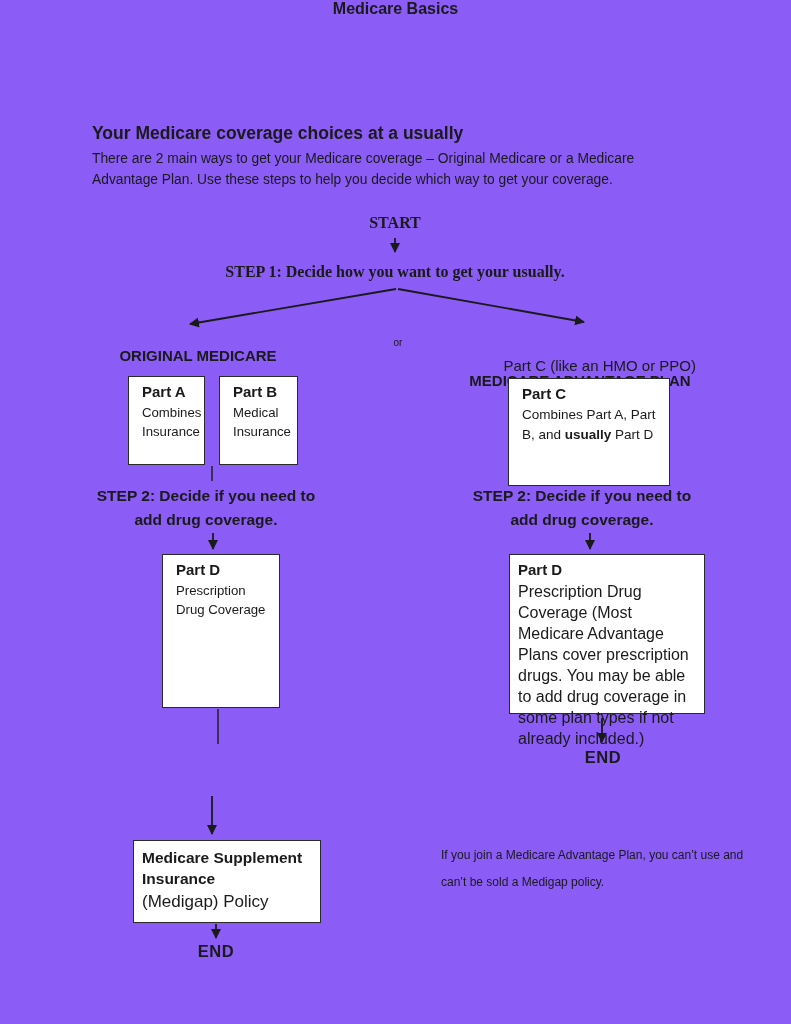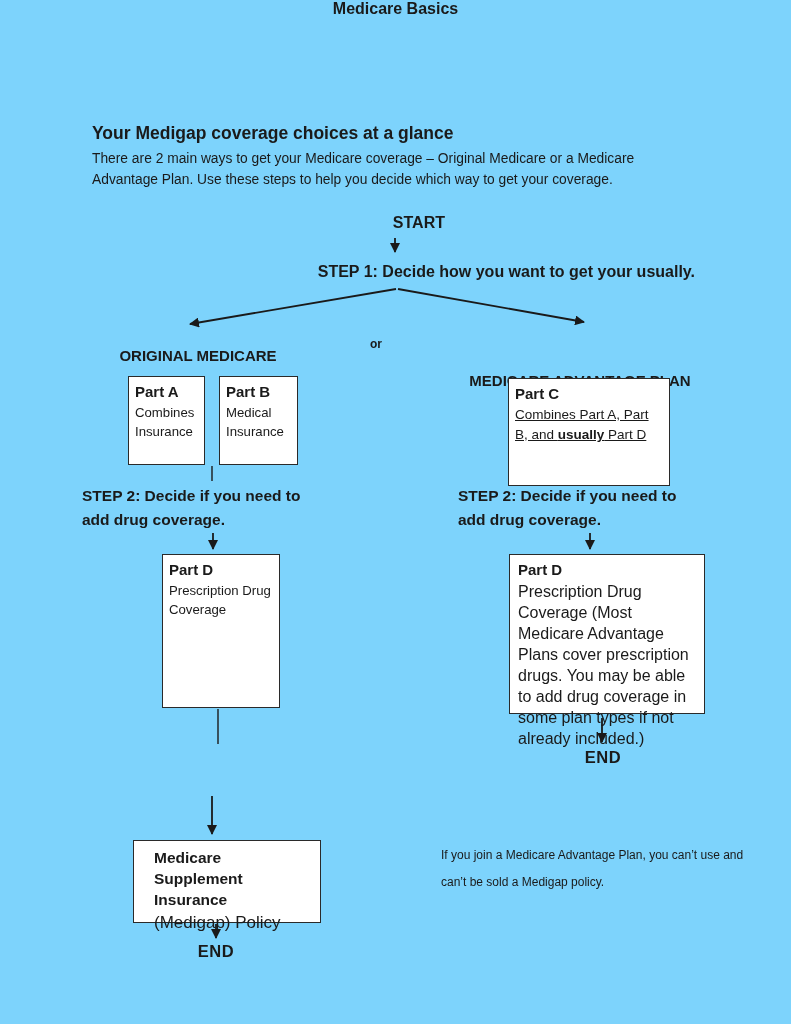--- a/index.html
+++ b/index.html
@@ -1,76 +1,78 @@
 <!DOCTYPE html>
 <html><head>
 <meta charset="utf-8">
 <style>
   html, body { margin: 0; padding: 0; background: #ffffff; }
   body { font-family: "Liberation Sans", sans-serif; color: #1a1a1a; }
   .page {
     position: relative;
     width: 791px;
     height: 1024px;
-    background: #7dd3fc;
+    background: #8b5cf6;
     overflow: hidden;
   }
   .abs { position: absolute; }
   .doc-title {
     left: 0; top: 76; width: 791px;
     text-align: center;
     font-weight: bold;
     font-size: 16px;
   }
   .doc-heading {
     left: 92px; top: 123px; width: 620px;
     font-weight: bold;
     font-size: 17.5px;
   }
   .doc-intro {
     left: 92px; top: 149px; width: 578px;
     font-size: 13.8px;
     line-height: 20.5px;
   }
   .flow-label-center {
-    text-align: right;
+    text-align: center;
     font-weight: bold;
+    font-family: Liberation Serif, serif;
   }
   .start-label { left: 345px; top: 214px; width: 100px; font-size: 16px; }
   .step1-label { left: 95px; top: 263px; width: 600px; font-size: 16px; }
   .branch-heading { font-weight: bold; font-size: 15px; text-align: center; }
   .orig-heading { left: 98px; top: 347px; width: 200px; }
-  .or-label { left: 370px; top: 337px; width: 56px; font-weight: bold; font-size: 12px; }
+  .or-label { left: 370px; top: 337px; width: 56px; font-weight: normal; font-size: 10px; text-align: center; }
   .adv-heading { left: 460px; top: 337px; width: 240px; margin-top: 35px; }
   .adv-subheading { left: 455px; top: 357px; width: 241px; font-size: 15px; text-align: right; }
   .fbox {
     position: absolute;
     border: 1.5px solid #2a2a2a;
     background: #ffffff;
-    padding: 5px 6px;
+    padding: 5px 13px;
     box-sizing: border-box;
     z-index: 2;
   }
   .fbox-title { font-weight: bold; font-size: 15px; line-height: 19px; margin-bottom: 2px; }
   .fbox-body { font-size: 13.2px; line-height: 19px; }
   .box-part-a { left: 128px; top: 376px; width: 77px;  height: 89px; }
   .box-part-b { left: 219px; top: 376px; width: 79px;  height: 89px; }
   .box-part-c { left: 508px; top: 378px; width: 162px; height: 108px; }
-  .box-part-c .fbox-body { font-size: 13.5px; line-height: 20px; text-decoration: underline; }
+  .box-part-c .fbox-body { font-size: 13.5px; line-height: 20px; }
   .box-part-d-left  { left: 162px; top: 554px; width: 118px; height: 154px; }
   .box-part-d-right { left: 509px; top: 554px; width: 196px; height: 160px; padding: 5px 9px 5px 8px; }
   .box-part-d-right .fbox-body { font-size: 16px; line-height: 21px; }
-  .box-supplement { left: 133px; top: 840px; width: 188px; height: 83px; padding: 6px 20px; }
+  .box-supplement { left: 133px; top: 840px; width: 188px; height: 83px; padding: 6px 8px; }
   .box-supplement .fbox-title { font-size: 15.5px; line-height: 21px; }
   .box-supplement .fbox-body  { font-size: 17px; line-height: 21px; }
   .step-text {
     position: absolute;
     font-weight: bold;
     font-size: 15.5px;
     line-height: 24px;
+    text-align: center;
     z-index: 2;
   }
   .step2-left  { left: 82px;  top: 484px; width: 248px; }
   .step2-right { left: 458px; top: 484px; width: 248px; }
   .step3-left  { left: 93px;  top: 747px; width: 268px; }
   .end-label {
     position: absolute;
     font-weight: bold;
     font-size: 16.5px;
     text-align: center;
@@ -110,29 +112,30 @@
     <line x1="213" y1="533" x2="213" y2="549" stroke="#1a1a1a" stroke-width="1.8" marker-end="url(#arrow)"></line>
     <line x1="218" y1="709" x2="218" y2="744" stroke="#1a1a1a" stroke-width="1.4"></line>
     <line x1="212" y1="796" x2="212" y2="834" stroke="#1a1a1a" stroke-width="1.8" marker-end="url(#arrow)"></line>
     <line x1="216" y1="924" x2="216" y2="938" stroke="#1a1a1a" stroke-width="1.8" marker-end="url(#arrow)"></line>
     <line x1="589" y1="467" x2="589" y2="481" stroke="#1a1a1a" stroke-width="1.4"></line>
     <line x1="590" y1="533" x2="590" y2="549" stroke="#1a1a1a" stroke-width="1.8" marker-end="url(#arrow)"></line>
     <line x1="602" y1="718" x2="602" y2="742" stroke="#1a1a1a" stroke-width="1.8" marker-end="url(#arrow)"></line>
   </svg>
 
   <div class="abs doc-title">Medicare Basics</div>
-  <div class="abs doc-heading">Your Medigap coverage choices at a glance</div>
+  <div class="abs doc-heading">Your Medicare coverage choices at a usually</div>
   <div class="abs doc-intro">There are 2 main ways to get your Medicare coverage – Original Medicare or a Medicare Advantage Plan.  Use these steps to help you decide which way to get your coverage.</div>
 
   <div class="abs flow-label-center start-label">START</div>
   <div class="abs flow-label-center step1-label">STEP 1: Decide how you want to get your usually.</div>
 
   <div class="abs branch-heading orig-heading">ORIGINAL MEDICARE</div>
   <div class="abs or-label">or</div>
   <div class="abs branch-heading adv-heading">MEDICARE ADVANTAGE PLAN</div>
+  <div class="abs adv-subheading">Part C (like an HMO or PPO)</div>
 
   <div class="fbox box-part-a">
     <div class="fbox-title">Part A</div>
     <div class="fbox-body">Combines Insurance</div>
   </div>
   <div class="fbox box-part-b">
     <div class="fbox-title">Part B</div>
     <div class="fbox-body">Medical Insurance</div>
   </div>
 

